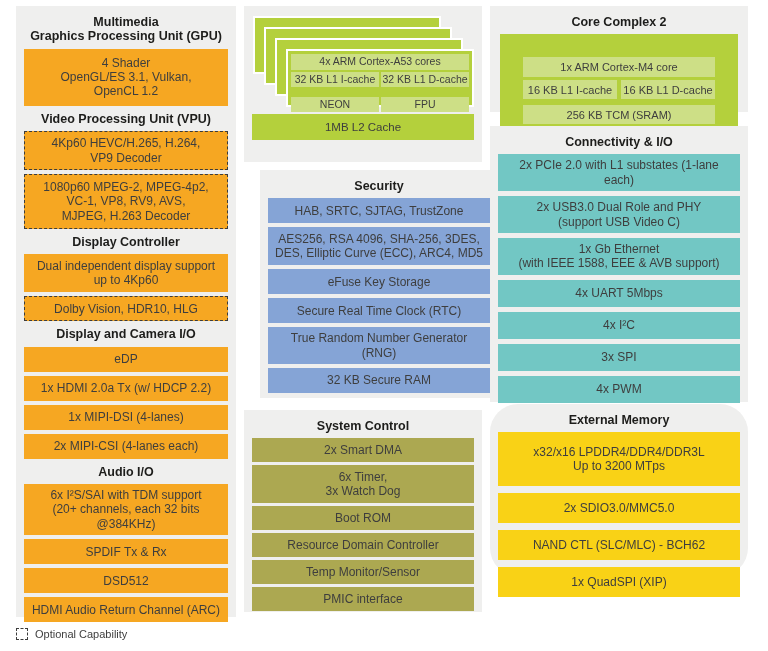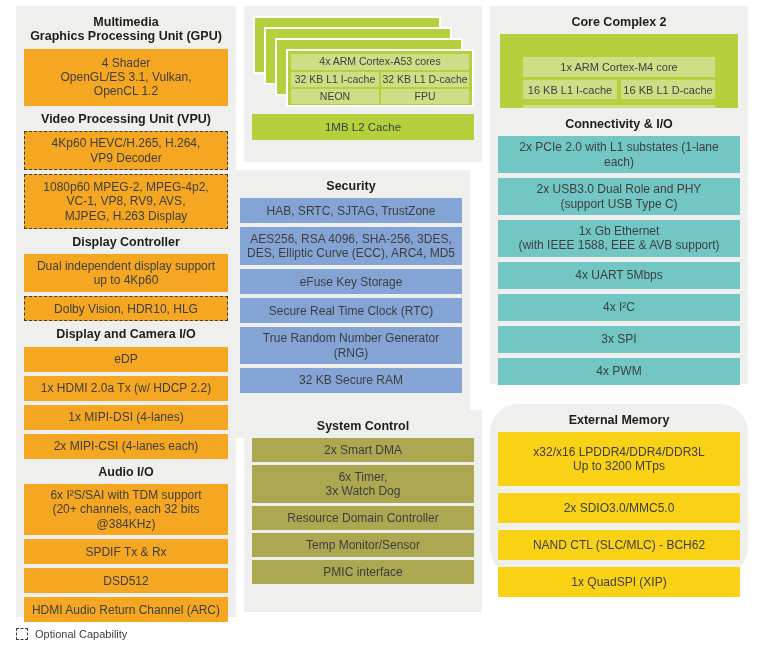--- a/index.html
+++ b/index.html
@@ -43,21 +43,21 @@
   .stack-card.c2{left:22px;top:22px;}
   .stack-card.c3{left:33px;top:33px;padding:3px;}
   .cc-row{
     background:#cddf86;font-size:10.5px;line-height:1.1;color:#3e3e3e;
     text-align:center;display:flex;align-items:center;justify-content:center;
     margin-bottom:2px;box-sizing:border-box;
   }
   .c3 .cc-row{height:15px;}
   .c3 .cc-row.hdr{height:16px;}
   .split{display:flex;gap:2px;margin-bottom:2px;}
-  .split .cc-row{flex:1;margin-bottom:0;}
+  .split .cc-row{flex:1;margin-bottom:8px;}
   .l2bar{
     background:#b4d03c;font-size:11.5px;color:#3e3e3e;text-align:center;
     display:flex;align-items:center;justify-content:center;height:26px;margin-top:5px;
   }
   
   .cc2-outer{background:#b4d03c;padding:23px;margin:2px 2px 0 2px;}
   .cc2-outer .cc-row{height:19px;font-size:11px;margin-bottom:3px;}
   .cc2-outer .cc-row.hdr{height:20px;}
   .cc2-outer .split{gap:4px;margin-bottom:3px;}
   .cc2-outer .last{margin-bottom:0;}
@@ -78,21 +78,21 @@
 Graphics Processing Unit (GPU)</div>
     <div class="box orange" style="min-height:57px;">4 Shader
 OpenGL/ES 3.1, Vulkan,
 OpenCL 1.2</div>
 
     <div class="sec-title">Video Processing Unit (VPU)</div>
     <div class="box orange dashed tall2">4Kp60 HEVC/H.265, H.264,
 VP9 Decoder</div>
     <div class="box orange dashed tall3">1080p60 MPEG-2, MPEG-4p2,
 VC-1, VP8, RV9, AVS,
-MJPEG, H.263 Display</div>
+MJPEG, H.263 Decoder</div>
 
     <div class="sec-title">Display Controller</div>
     <div class="box orange tall2">Dual independent display support
 up to 4Kp60</div>
     <div class="box orange dashed">Dolby Vision, HDR10, HLG</div>
 
     <div class="sec-title">Display and Camera I/O</div>
     <div class="box orange">eDP</div>
     <div class="box orange">1x HDMI 2.0a Tx (w/ HDCP 2.2)</div>
     <div class="box orange">1x MIPI-DSI (4-lanes)</div>
@@ -119,58 +119,59 @@
         </div>
         <div class="split">
           <div class="cc-row">NEON</div>
           <div class="cc-row">FPU</div>
         </div>
       </div>
     </div>
     <div class="l2bar">1MB L2 Cache</div>
   </div>
 
-  <div class="panel" style="left:232px;top:170px;width:238px;height:268px;">
+  <div class="panel" style="left:260px;top:170px;width:238px;height:228px;">
     <div class="sec-title first">Security</div>
     <div class="box blue">HAB, SRTC, SJTAG, TrustZone</div>
     <div class="box blue tall2">AES256, RSA 4096, SHA-256, 3DES,
 DES, Elliptic Curve (ECC), ARC4, MD5</div>
     <div class="box blue">eFuse Key Storage</div>
     <div class="box blue">Secure Real Time Clock (RTC)</div>
     <div class="box blue">True Random Number Generator (RNG)</div>
     <div class="box blue">32 KB Secure RAM</div>
   </div>
 
   <div class="panel" style="left:244px;top:410px;width:238px;height:202px;">
     <div class="sec-title first">System Control</div>
     <div class="box olive">2x Smart DMA</div>
     <div class="box olive tall2">6x Timer,
 3x Watch Dog</div>
+    <div class="box olive">Boot ROM</div>
     <div class="box olive">Resource Domain Controller</div>
     <div class="box olive">Temp Monitor/Sensor</div>
     <div class="box olive">PMIC interface</div>
   </div>
 
   <div class="panel" style="left:490px;top:6px;width:258px;height:106px;">
     <div class="sec-title first">Core Complex 2</div>
     <div class="cc2-outer">
       <div class="cc-row hdr">1x ARM Cortex-M4 core</div>
       <div class="split">
         <div class="cc-row">16 KB L1  I-cache</div>
         <div class="cc-row">16 KB L1 D-cache</div>
       </div>
       <div class="cc-row last">256 KB TCM (SRAM)</div>
     </div>
   </div>
 
-  <div class="panel" style="left:490px;top:108px;width:258px;height:276px;">
+  <div class="panel" style="left:490px;top:126px;width:258px;height:276px;">
     <div class="sec-title first">Connectivity &amp; I/O</div>
     <div class="box teal conn">2x PCIe 2.0 with L1 substates (1-lane each)</div>
     <div class="box teal conn tall2">2x USB3.0 Dual Role and PHY
-(support USB Type C)</div>
+(support USB Video C)</div>
     <div class="box teal conn tall2">1x Gb Ethernet
 (with IEEE 1588, EEE &amp; AVB support)</div>
     <div class="box teal conn">4x UART 5Mbps</div>
     <div class="box teal conn">4x I²C</div>
     <div class="box teal conn">3x SPI</div>
     <div class="box teal conn">4x PWM</div>
   </div>
 
   <div class="panel" style="left:490px;top:404px;width:258px;height:172px;border-radius:28px;">
     <div class="sec-title first">External Memory</div>

